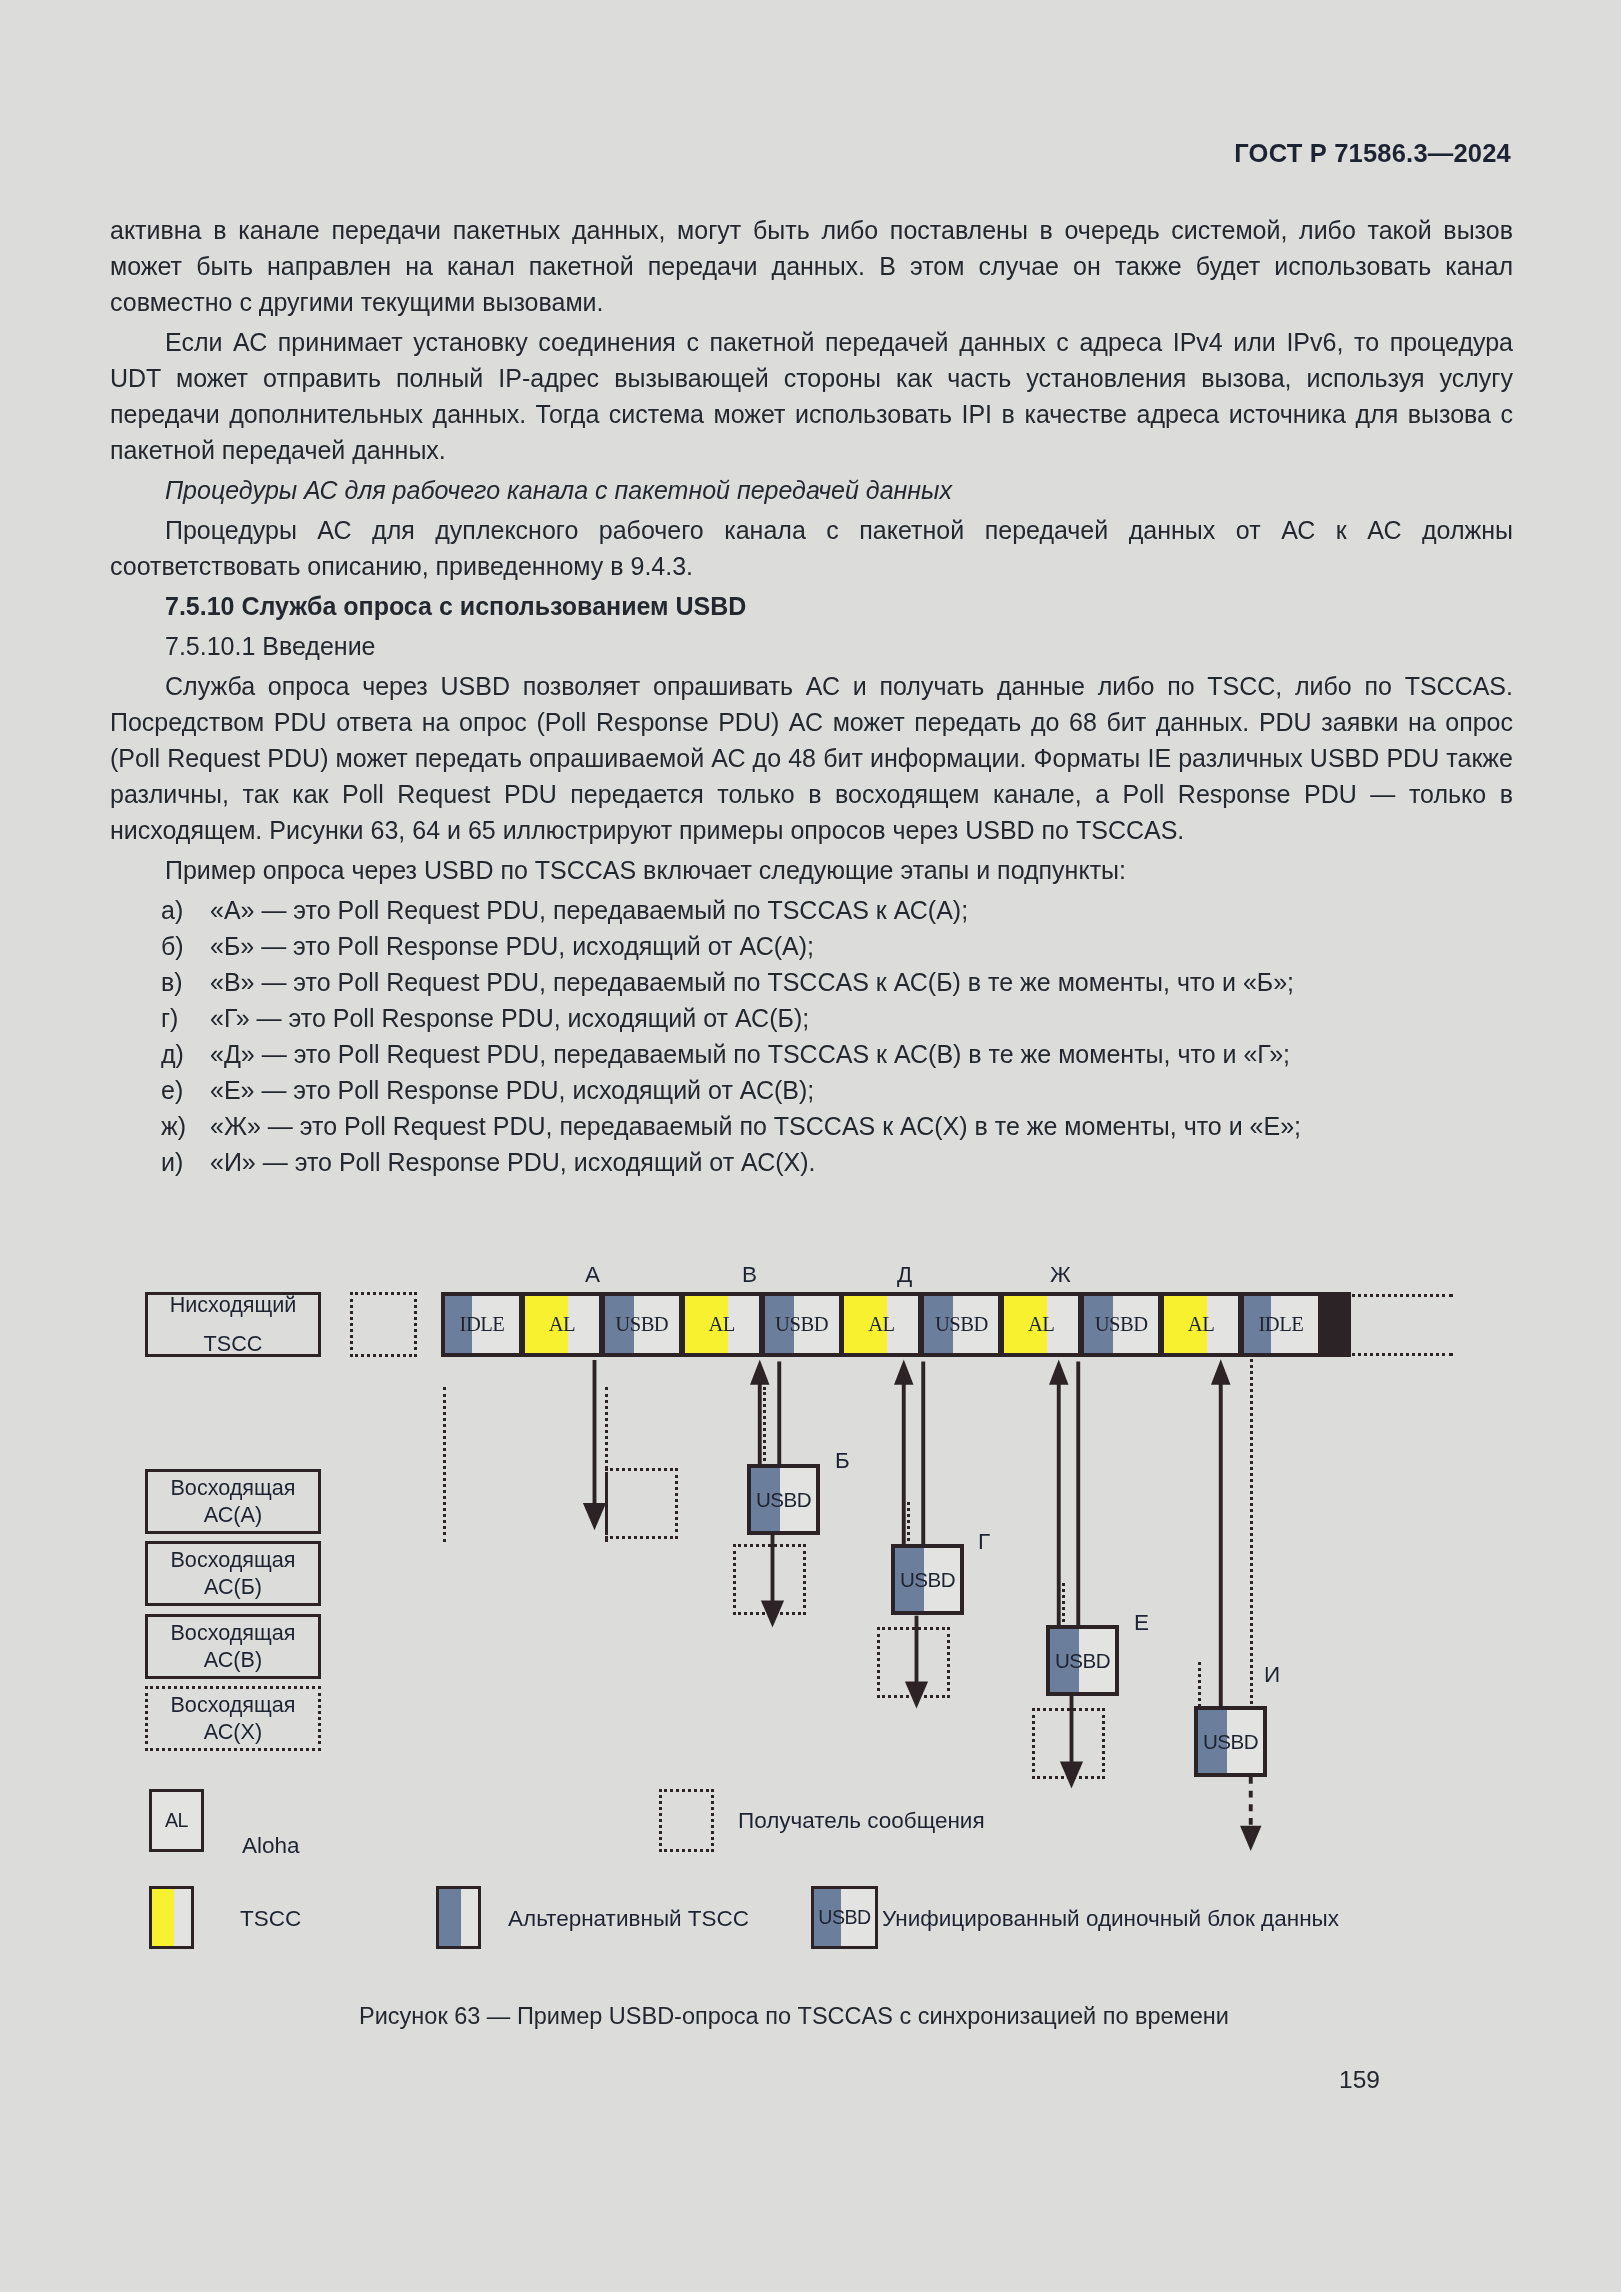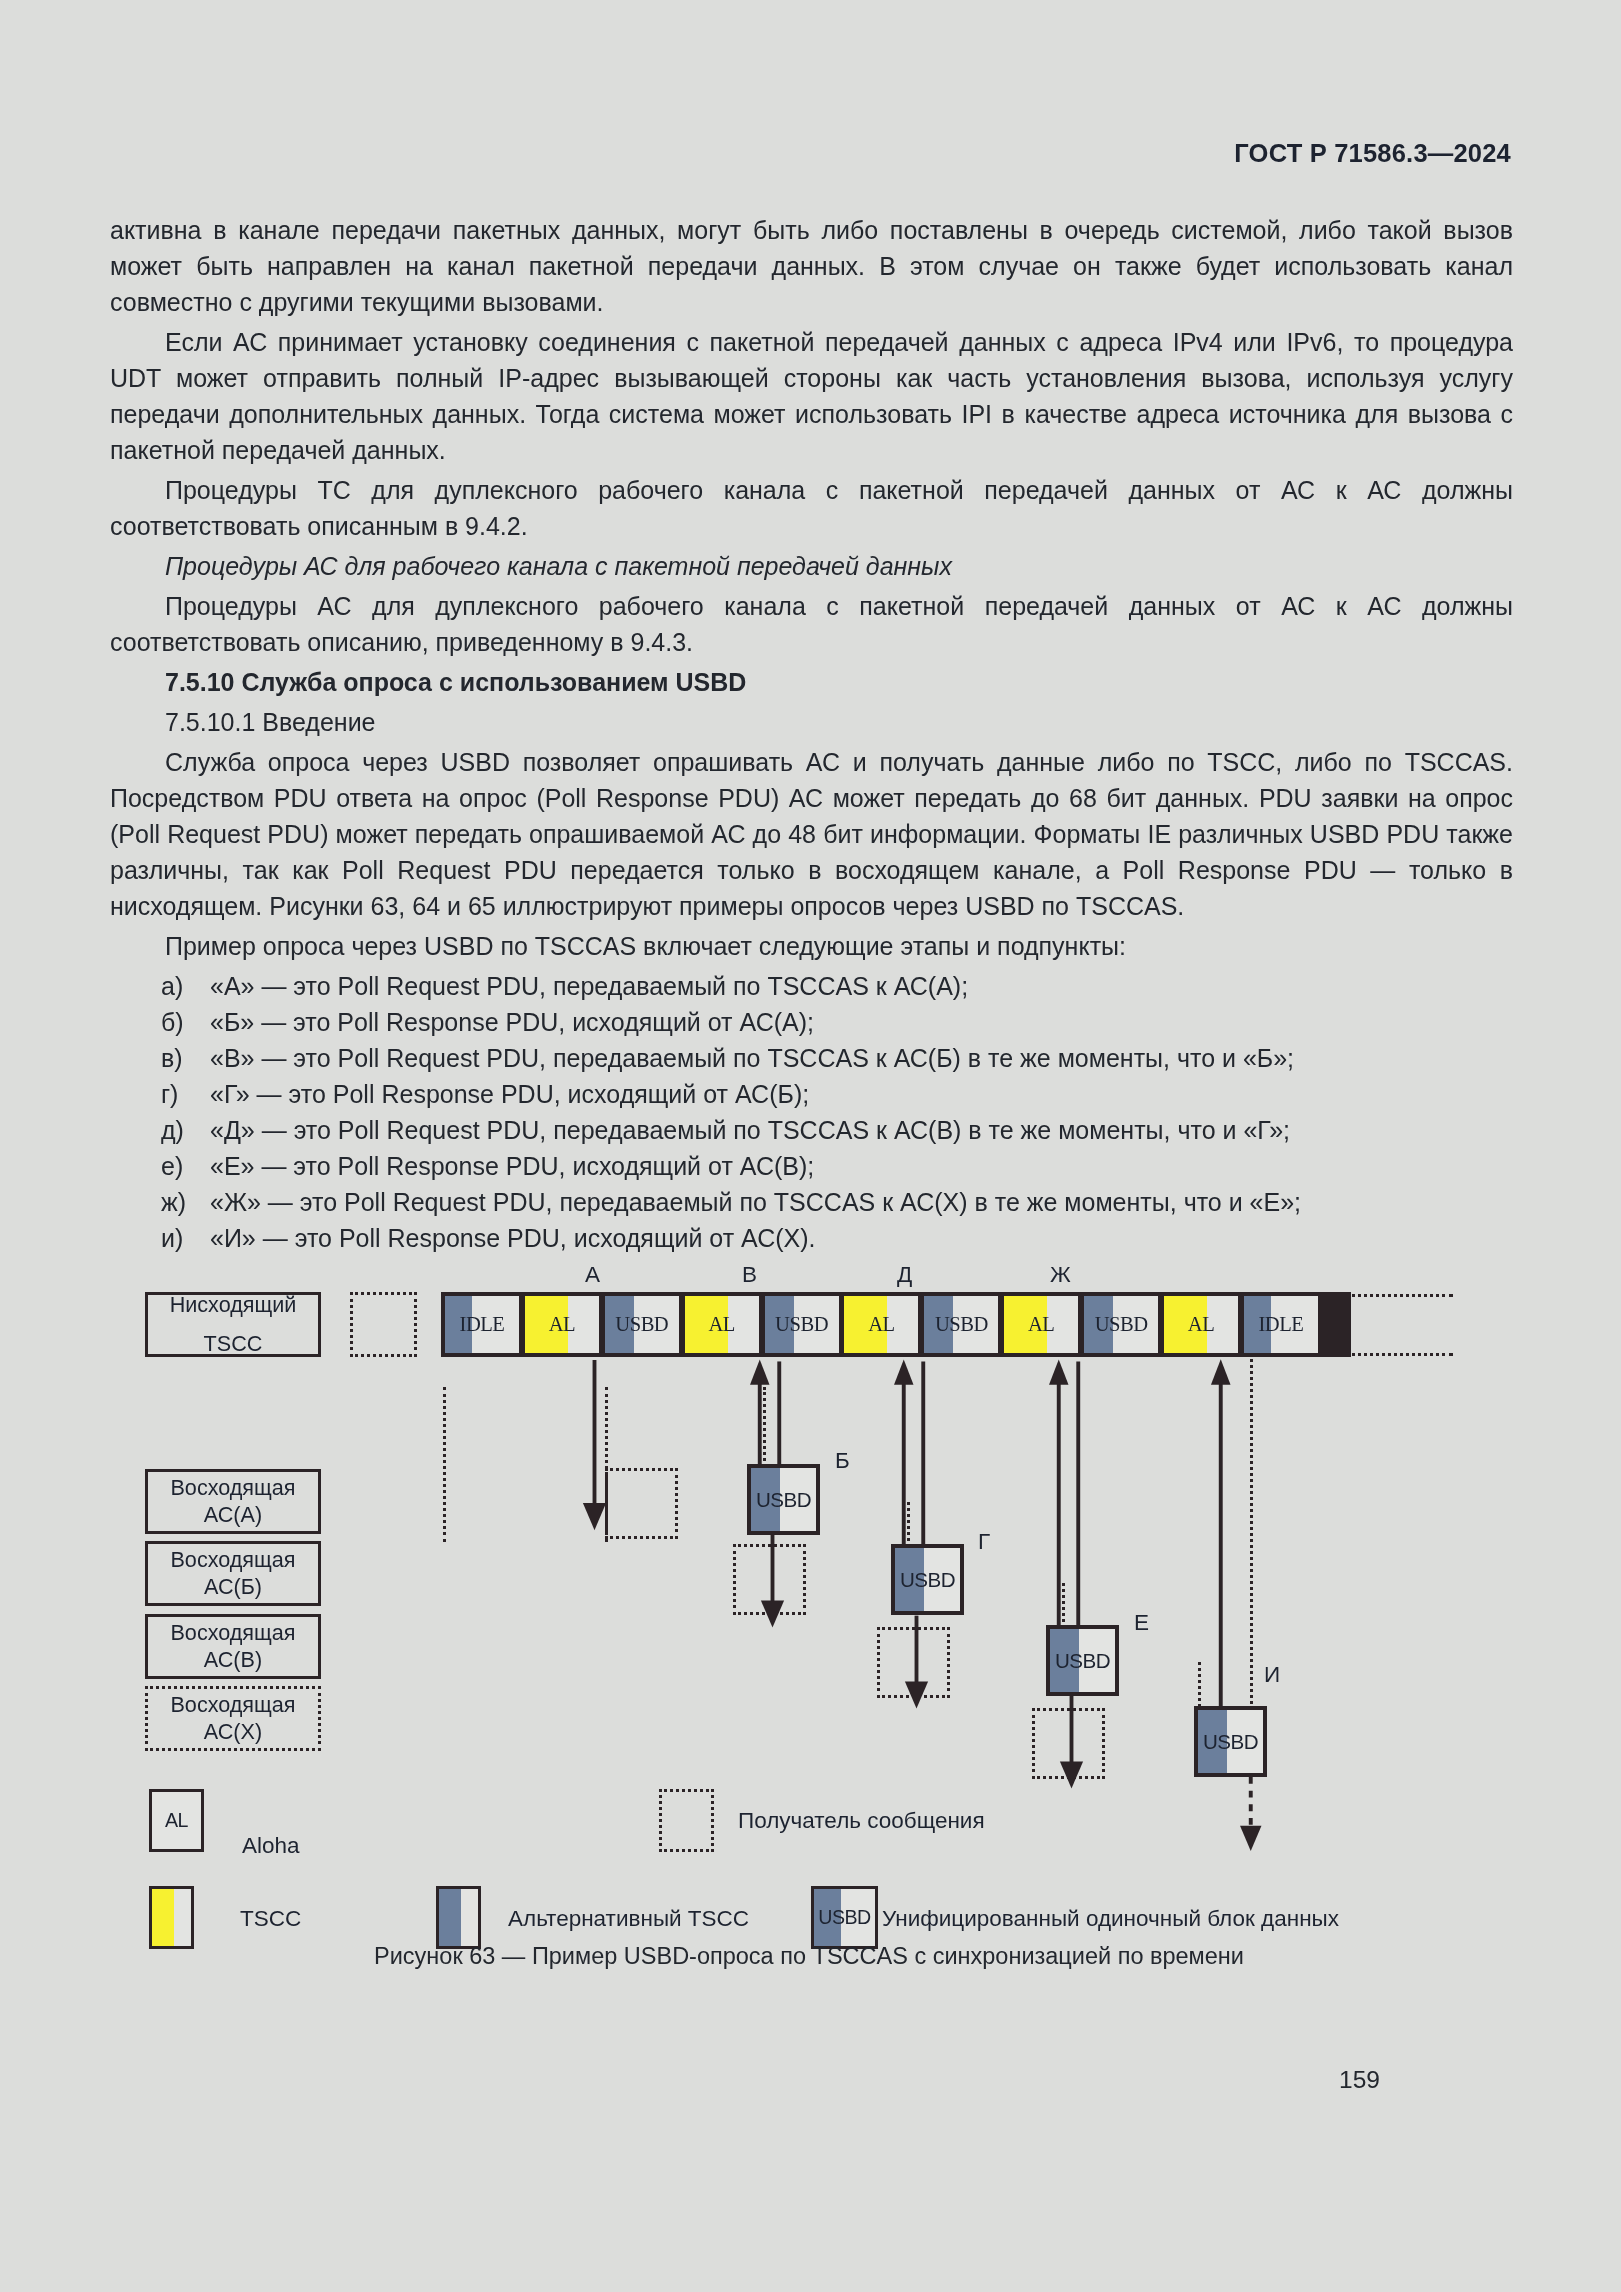--- a/index.html
+++ b/index.html
@@ -101,41 +101,40 @@
     display:flex;align-items:center;justify-content:center;
     font-size:19.6px;color:#1d2330;overflow:hidden;
   }
   .lg-key .fill{position:absolute;left:0;top:0;bottom:0;}
   .lg-key .cap{position:relative;z-index:2;letter-spacing:-0.5px;}
   .lg-key.dashedkey{border:3.9px dotted #2b2326;background:transparent;}
   .lg-text{position:absolute;font-size:22.5px;color:#1d2330;white-space:nowrap;}
 
   
   #caption{
-    position:absolute; left:0; top:1940px; width:1588px;
-    text-align:center; font-size:23.5px; line-height:32px; color:#23272e;margin-left:15px;
+    position:absolute; left:0; top:2000px; width:1588px;
+    text-align:center; font-size:23.5px; line-height:32px; color:#23272e;
   }
   #pageno{
     position:absolute; left:0; top:2066px; width:1621px;
     text-align:center; font-size:24.5px; color:#23272e;
     padding-left:1098px; box-sizing:border-box;
   }
   sub{font-size:.72em;}
 </style>
 </head>
 <body>
 
 <div class="page">
 
   <div id="gost-header">ГОСТ Р 71586.3—2024</div>
 
   <div id="textblock">
     <p>активна в канале передачи пакетных данных, могут быть либо поставлены в очередь системой, либо такой вызов может быть направлен на канал пакетной передачи данных. В этом случае он также будет использовать канал совместно с другими текущими вызовами.</p>
     <p class="ind">Если АС принимает установку соединения с пакетной передачей данных с адреса IPv4 или IPv6, то процедура UDT может отправить полный IP-адрес вызывающей стороны как часть установления вызова, используя услугу передачи дополнительных данных. Тогда система может использовать IPI в качестве адреса источника для вызова с пакетной передачей данных.</p>
-    <p class="ind">Процедуры ТС для дуплексного рабочего канала с пакетной передачей данных от АС к АС должны соответствовать описанным в 9.4.2.</p>
     <p class="ind it nojust">Процедуры АС для рабочего канала с пакетной передачей данных</p>
     <p class="ind">Процедуры АС для дуплексного рабочего канала с пакетной передачей данных от АС к АС должны соответствовать описанию, приведенному в 9.4.3.</p>
     <p class="ind bold nojust">7.5.10 Служба опроса с использованием USBD</p>
     <p class="ind nojust">7.5.10.1 Введение</p>
     <p class="ind">Служба опроса через USBD позволяет опрашивать АС и получать данные либо по TSCC, либо по TSCCAS. Посредством PDU ответа на опрос (Poll Response PDU) АС может передать до 68 бит данных. PDU заявки на опрос (Poll Request PDU) может передать опрашиваемой АС до 48 бит информации. Форматы IE различных USBD PDU также различны, так как Poll Request PDU передается только в восходящем канале, а Poll Response PDU — только в нисходящем. Рисунки 63, 64 и 65 иллюстрируют примеры опросов через USBD по TSCCAS.</p>
     <p class="ind nojust">Пример опроса через USBD по TSCCAS включает следующие этапы и подпункты:</p>
 
     <div class="li">
       <span class="mk">а)</span>
       <span class="tx">«А» — это Poll Request PDU, передаваемый по TSCCAS к АС(А);</span>

